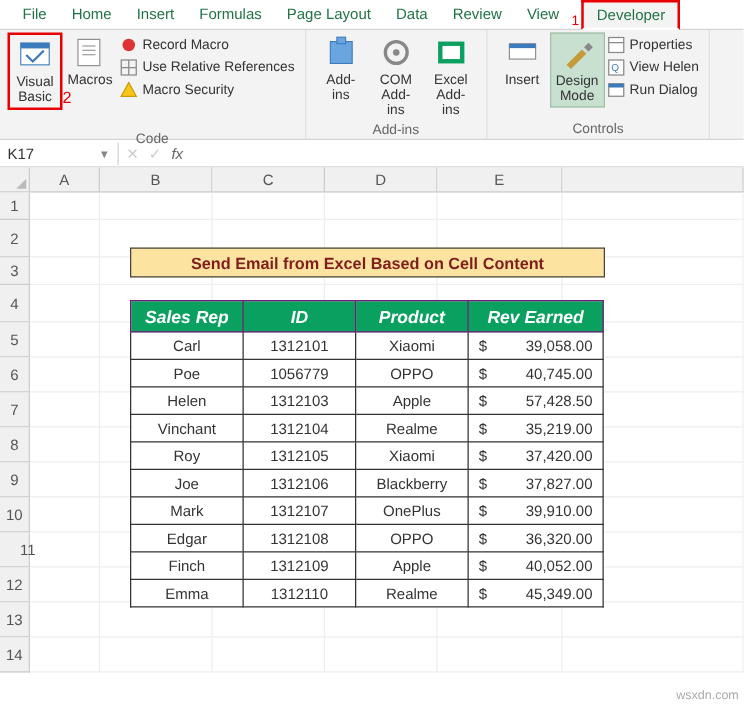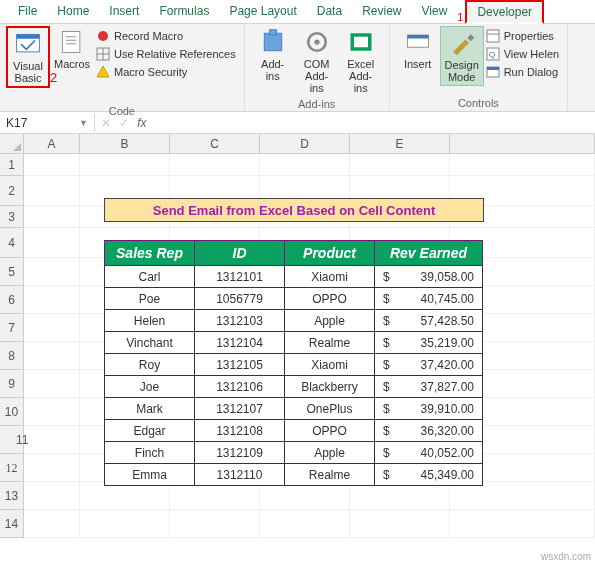--- a/index.html
+++ b/index.html
@@ -28,21 +28,21 @@
 .rowhdrs{display:flex;flex-direction:column}
 .colhdrs{display:flex}
 .corner{width:24px;height:20px;background:#f0f0f0;border-right:1px solid #ccc;border-bottom:1px solid #ccc;display:flex;align-items:flex-end;justify-content:flex-end}
 .corner::after{content:"";border-left:8px solid transparent;border-bottom:8px solid #bbb;margin:0 2px 2px 0}
 .ch{height:20px;background:#f0f0f0;border-right:1px solid #ccc;border-bottom:1px solid #ccc;text-align:center;font-size:12px;color:#555;line-height:20px}
 .rh{width:24px;background:#f0f0f0;border-right:1px solid #ccc;border-bottom:1px solid #ccc;text-align:center;font-size:12px;color:#555;line-height:20px}
 .gridarea{position:relative}
 .gridbg{position:absolute;inset:0}
 .gridrow{display:flex}
 .cell{border-right:1px solid #eee;border-bottom:1px solid #eee;height:20px}
-.title-box{position:absolute;left:80px;top:44px;width:380px;height:24px;background:#fce4a0;border:1px solid #444;text-align:center;font-weight:bold;font-size:13px;color:#a21caf;line-height:24px}
+.title-box{position:absolute;left:80px;top:44px;width:380px;height:24px;background:#fce4a0;border:1px solid #444;text-align:center;font-weight:bold;font-size:13px;color:#7f1d1d;line-height:24px}
 table.data{position:absolute;left:80px;top:86px;border-collapse:collapse;font-size:12px}
 table.data th{background:#0aa060;color:#fff;font-weight:bold;border:1px solid #701a75;padding:4px 8px;font-size:14px;font-style:italic;font-family:"Segoe UI",Arial}
 table.data td{border:1px solid #333;padding:3px 6px;text-align:center;background:#fff;height:22px}
 table.data td.rev{text-align:left;padding:3px 8px}
 table.data td.rev .cur{float:left}
 table.data td.rev .amt{float:right}
 .watermark{position:absolute;right:4px;bottom:2px;font-size:10px;color:#aaa}
 </style>
 </head>
 <body>
@@ -214,21 +214,21 @@
         <div class="rh" style="height: 30px; line-height: 30px;">2</div>
         <div class="rh" style="height: 22px; line-height: 22px;">3</div>
         <div class="rh" style="height: 30px; line-height: 30px;">4</div>
         <div class="rh" style="height: 28px; line-height: 28px;">5</div>
         <div class="rh" style="height: 28px; line-height: 28px;">6</div>
         <div class="rh" style="height: 28px; line-height: 28px;">7</div>
         <div class="rh" style="height: 28px; line-height: 28px;">8</div>
         <div class="rh" style="height: 28px; line-height: 28px;">9</div>
         <div class="rh" style="height: 28px; line-height: 28px;">10</div>
         <div class="rh" style="height: 28px; line-height: 28px; padding-left: 16px;">11</div>
-        <div class="rh" style="height: 28px; line-height: 28px; font-family: Liberation Serif, serif;">12</div>
+        <div class="rh" style="height: 28px; line-height: 28px;">12</div>
         <div class="rh" style="height: 28px; line-height: 28px;">13</div>
         <div class="rh" style="height: 28px; line-height: 28px;">14</div>
       </div>
   </div>
   <div style="flex:1">
     <div class="colhdrs" id="colhdrs">
         <div class="ch" style="width: 56px;">A</div>
         <div class="ch" style="width: 90px;">B</div>
         <div class="ch" style="width: 90px;">C</div>
         <div class="ch" style="width: 90px;">D</div>

